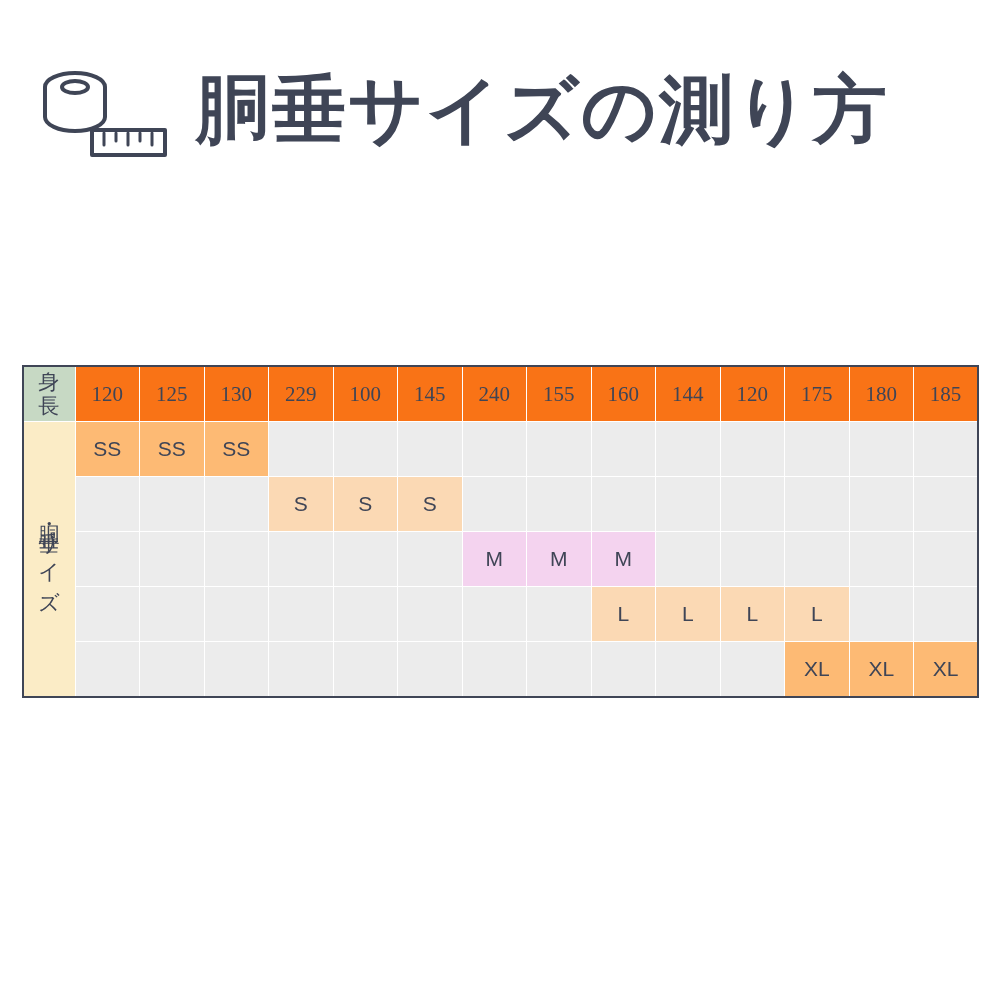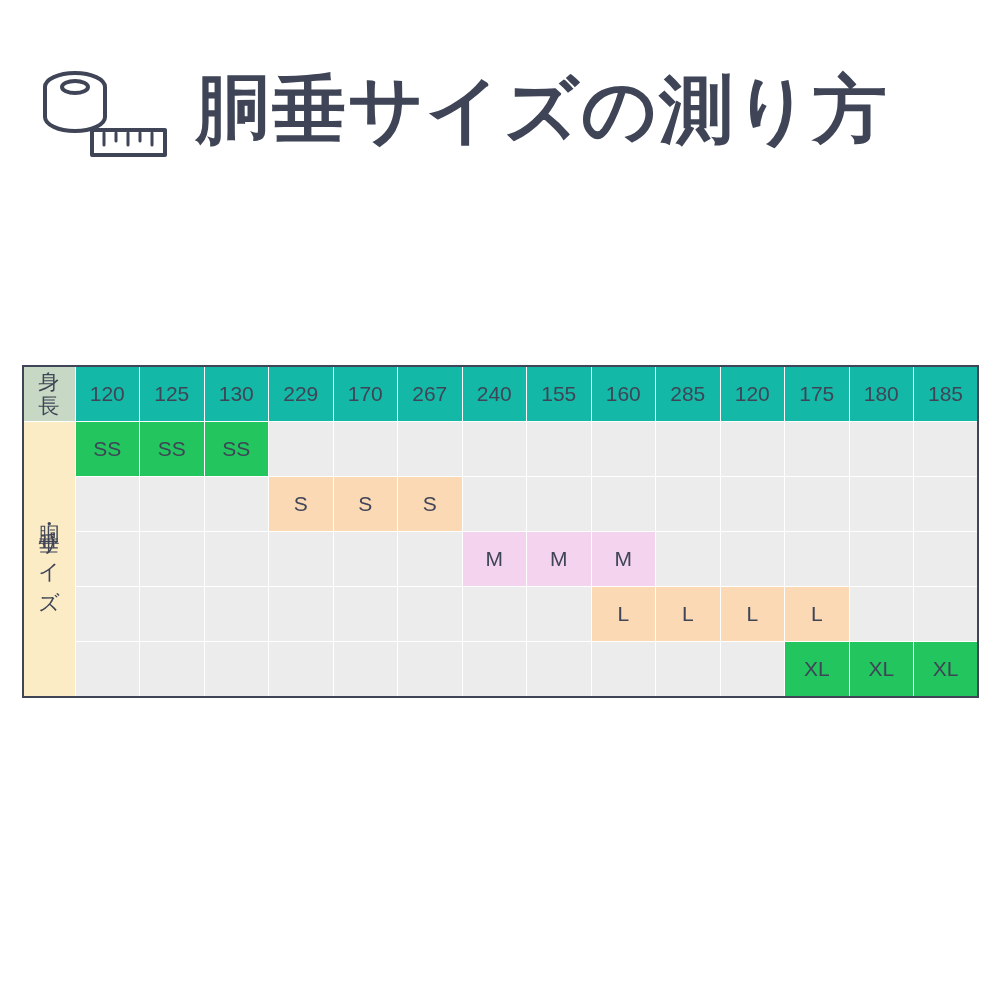--- a/index.html
+++ b/index.html
@@ -76,43 +76,44 @@
     font-size: 20px;
     font-weight: normal;
     line-height: 1.15;
     letter-spacing: 1px;
     border-right: 1px solid #ffffff;
   }
   td.hdr-corner .stack {
     display: block;
   }
   td.col-head {
-    background: #14b8a6;
+    background: #f97316;
     font-size: 22px;
     height: 70px;
+    font-family: Liberation Serif, serif;
   }
   td.row-head {
     background: #fbecc6;
     font-size: 21px;
     letter-spacing: 2px;
     line-height: 1.25;
     vertical-align: middle;
   }
   td.row-head .vtext {
     display: inline-block;
     writing-mode: vertical-rl;
     text-orientation: upright;
     letter-spacing: 4px;
     line-height: 1.3;
   }
   td.empty {
     background: #ececec;
   }
   td.cell-blue {
-    background: #22c55e;
+    background: #fdba74;
   }
   td.cell-orange {
     background: #fbd9b4;
   }
   td.cell-pink {
     background: #f4d3ef;
   }
 </style>
 </head>
 <body>
@@ -162,26 +163,26 @@
       <tbody>
         <tr>
           <td class="hdr-corner">
             <span class="stack">身</span>
             <span class="stack">長</span>
           </td>
           <td class="col-head">120</td>
           <td class="col-head">125</td>
           <td class="col-head">130</td>
           <td class="col-head">229</td>
-          <td class="col-head">170</td>
-          <td class="col-head">267</td>
+          <td class="col-head">100</td>
+          <td class="col-head">145</td>
           <td class="col-head">240</td>
           <td class="col-head">155</td>
           <td class="col-head">160</td>
-          <td class="col-head">285</td>
+          <td class="col-head">144</td>
           <td class="col-head">120</td>
           <td class="col-head">175</td>
           <td class="col-head">180</td>
           <td class="col-head">185</td>
         </tr>
 
         <tr>
           <td class="row-head" rowspan="5">
             <span class="vtext">胴・垂サイズ</span>
           </td>

